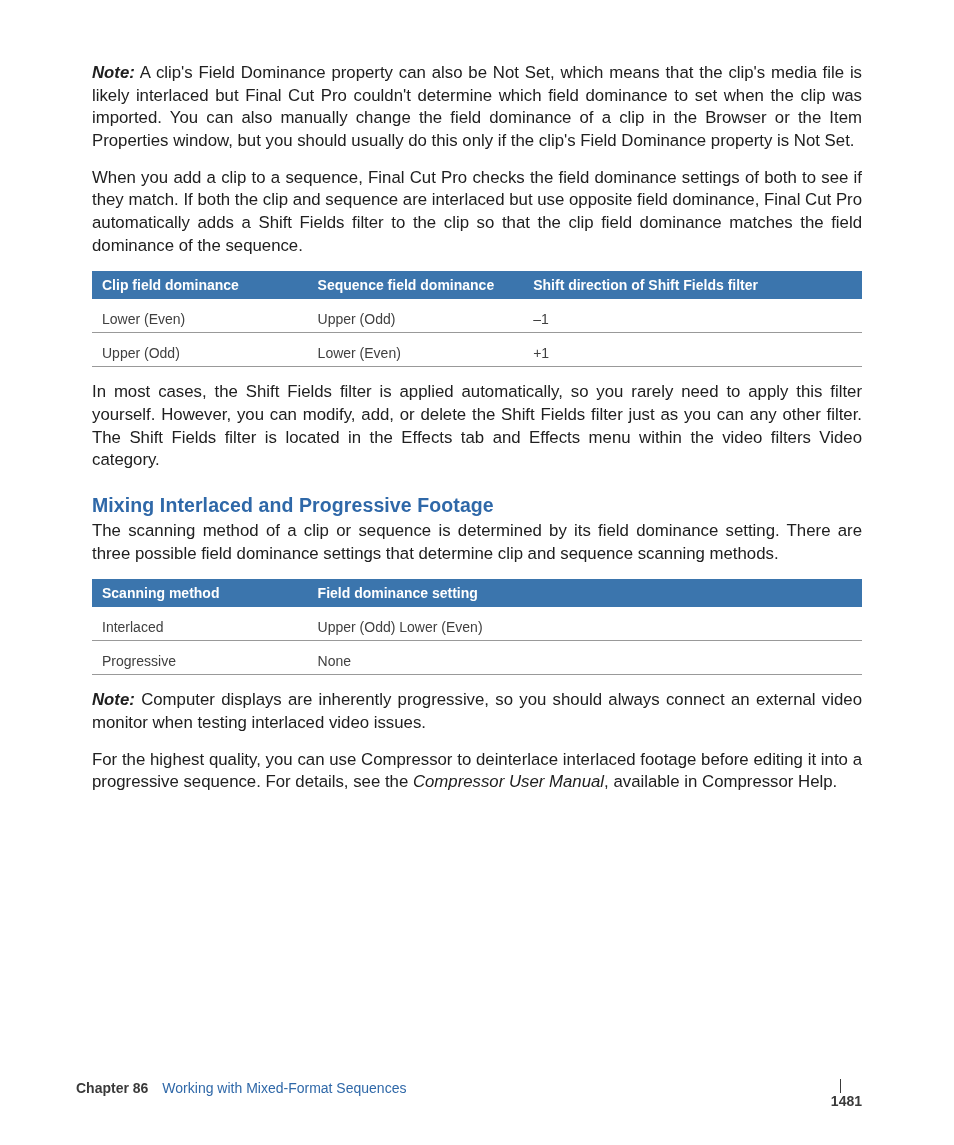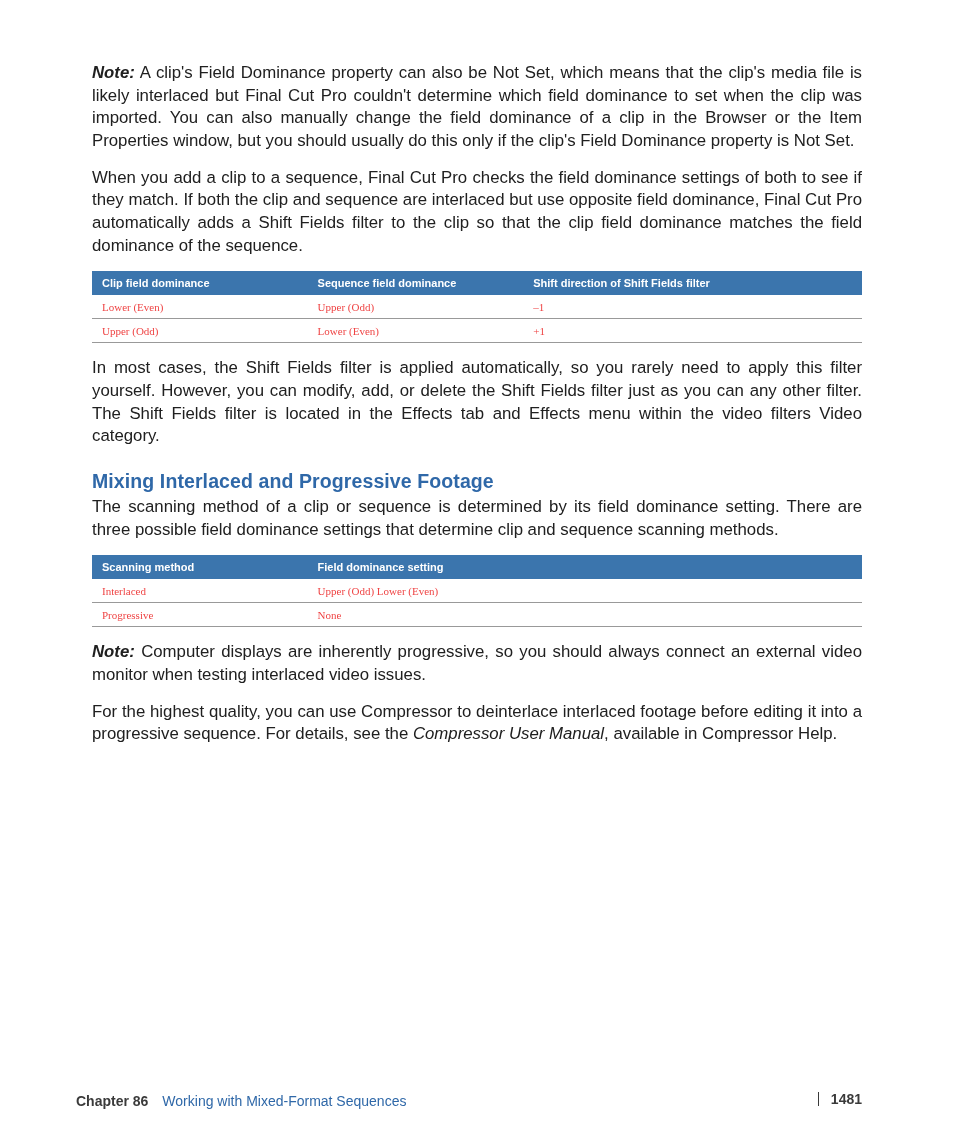--- a/index.html
+++ b/index.html
@@ -34,35 +34,34 @@
     font-size: 19.5px;
     color: #2f68a8;
     font-weight: 600;
     margin: 22px 0 3px 0;
     letter-spacing: 0.1px;
   }
   table {
     width: 100%;
     border-collapse: collapse;
     margin: 8px 0 14px 0;
-    font-size: 11px;
+    font-size: 14px;
   }
   thead th {
     background: #3b75ad;
     color: #ffffff;
     text-align: left;
     font-weight: 600;
     padding: 6px 10px 6px 10px;
     vertical-align: bottom;
   }
   tbody td {
-    padding: 6px 10px 5px 10px;
+    padding: 12px 10px 5px 10px;
     border-bottom: 1px solid #999;
-    color: #ef4444;
-    font-family: Liberation Serif, serif;
+    color: #404040;
   }
   .italic-inline { font-style: italic; }
   .footer {
     position: absolute;
     left: 76px;
     right: 92px;
     bottom: 36px;
     display: flex;
     align-items: baseline;
     font-size: 14px;
@@ -75,20 +74,21 @@
     color: #2f68a8;
     margin-left: 14px;
     font-weight: 400;
   }
   .footer .divider {
     flex: 1;
   }
   .footer .right-group {
     display: flex;
     align-items: center;
+    flex-direction: column;
   }
   .footer .vbar {
     width: 1px;
     height: 14px;
     background: #3a3a3a;
     margin-right: 12px;
   }
   .footer .page-num {
     font-weight: 700;
     color: #3a3a3a;

